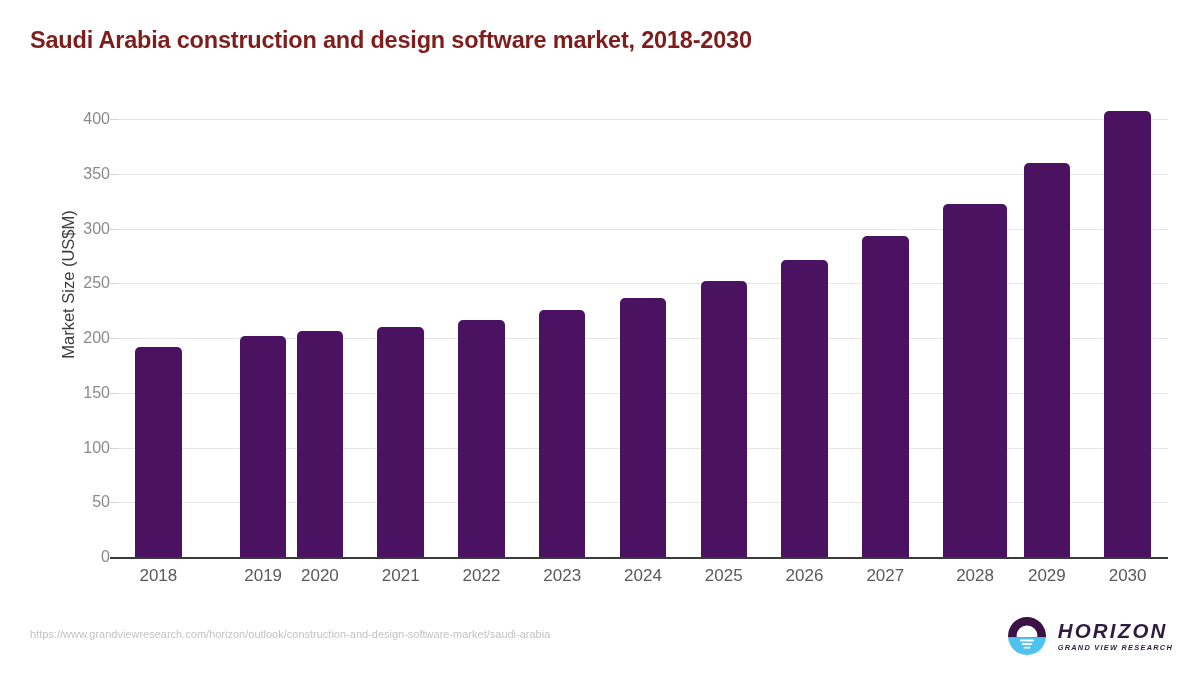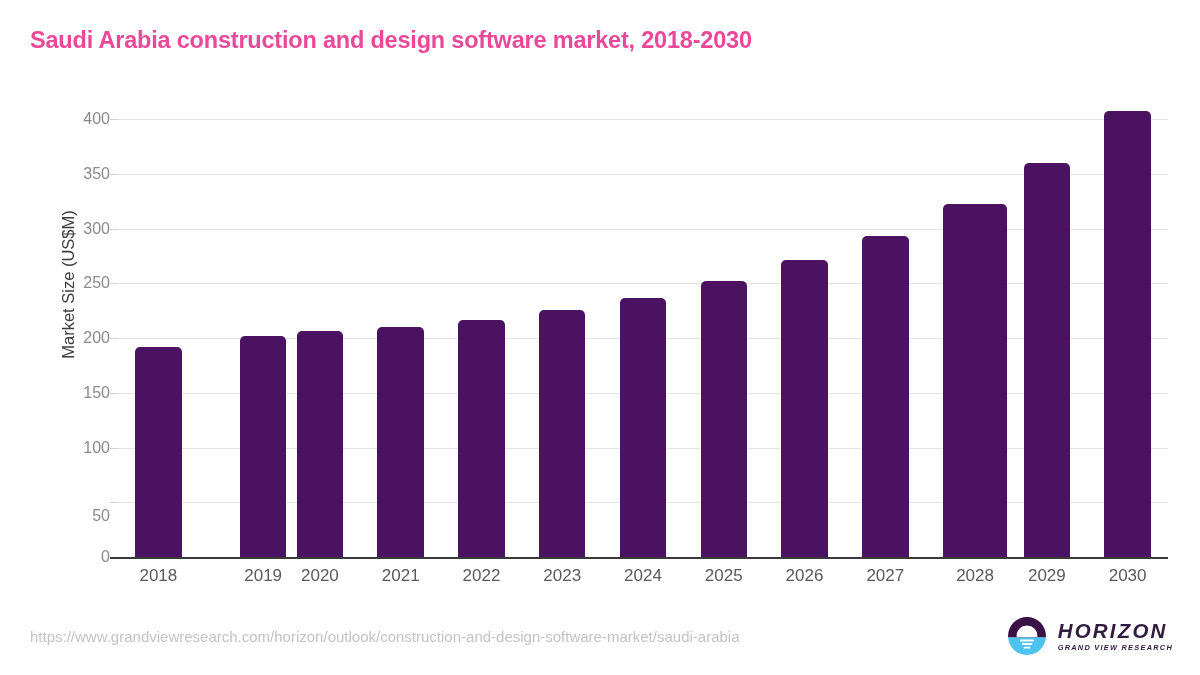--- a/index.html
+++ b/index.html
@@ -22,21 +22,21 @@
     overflow: hidden;
   }
 
   
   #chart-title {
     position: absolute;
     left: 30px;
     top: 27px;
     font-size: 23.5px;
     font-weight: bold;
-    color: #ec4899;
+    color: #7f1d1d;
     letter-spacing: -0.2px;
     white-space: nowrap;
     text-align: right;
   }
 
   
   #plot-wrap {
     position: absolute;
     left: 0;
     top: 0;
@@ -137,21 +137,21 @@
     font-size: 17px;
     color: #5a5a5a;
     white-space: nowrap;
   }
 
   
   #source-url {
     position: absolute;
     left: 30px;
     top: 628px;
-    font-size: 15px;
+    font-size: 11px;
     color: #c3c3c3;
     white-space: nowrap;
   }
 
   #logo {
     position: absolute;
     right: 27px;
     top: 614px;
     height: 44px;
     display: flex;
@@ -190,21 +190,21 @@
 <div id="page">
 
   <div id="chart-title">Saudi Arabia construction and design software market, 2018-2030</div>
 
   <div id="plot-wrap">
 
     <div id="y-axis-title">Market Size (US$M)</div>
 
     <div id="y-ticks">
         <div class="y-tick-label" style="top: 557px;">0</div>
-        <div class="y-tick-label" style="top: 502.25px; margin-top: 14px;">50</div>
+        <div class="y-tick-label" style="top: 502.25px;">50</div>
         <div class="y-tick-label" style="top: 447.5px;">100</div>
         <div class="y-tick-label" style="top: 392.75px;">150</div>
         <div class="y-tick-label" style="top: 338px;">200</div>
         <div class="y-tick-label" style="top: 283.25px;">250</div>
         <div class="y-tick-label" style="top: 228.5px;">300</div>
         <div class="y-tick-label" style="top: 173.75px;">350</div>
         <div class="y-tick-label" style="top: 119px;">400</div>
       </div>
 
     <div id="gridlines">

